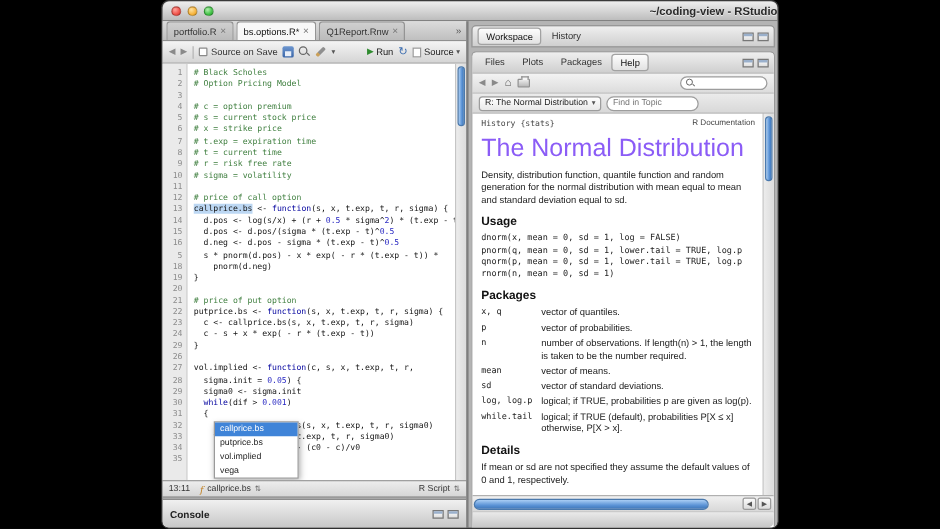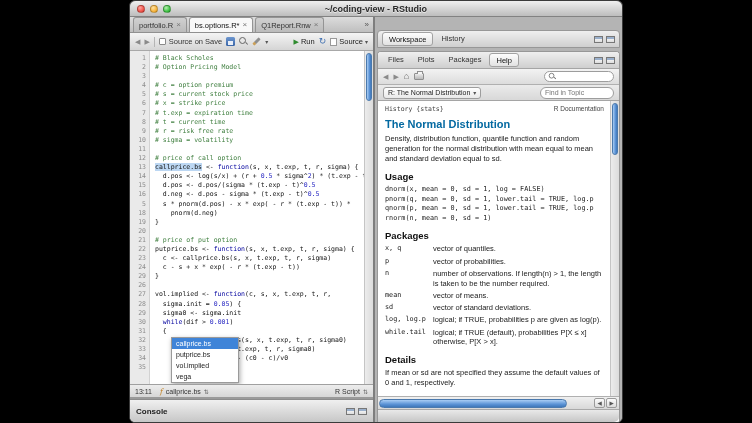--- a/index.html
+++ b/index.html
@@ -6,21 +6,21 @@
   html,body{width:752px;height:423px;background:#000;overflow:hidden;font-family:"Liberation Sans",sans-serif;}
   .stage{position:relative;width:752px;height:423px;background:#000;}
   .window{position:absolute;left:129px;top:0;width:494px;height:423px;background:#b4b4b4;border-radius:6px;overflow:hidden;border:1px solid #3a3a3a;box-shadow:0 8px 30px rgba(0,0,0,.9);}
   
   .titlebar{position:absolute;left:0;top:0;right:0;height:16px;background:linear-gradient(#efefef,#bdbdbd);border-bottom:1px solid #828282;border-radius:6px 6px 0 0;}
   .lights{position:absolute;left:7px;top:4px;display:flex;gap:5px;}
   .light{width:8px;height:8px;border-radius:50%;display:inline-block;border:1px solid rgba(0,0,0,.25);}
   .light.red{background:radial-gradient(circle at 35% 30%,#ffa59e,#f05148 65%,#c93c34);}
   .light.yellow{background:radial-gradient(circle at 35% 30%,#ffe2a0,#f7b33b 65%,#d99a23);}
   .light.green{background:radial-gradient(circle at 35% 30%,#b6efb0,#3fc244 65%,#2b9a31);}
-  .title{position:absolute;left:0;right:0;top:3px;text-align:center;font-size:9px;font-weight:bold;color:#2a2a2a;text-shadow:0 1px 0 rgba(255,255,255,.6);}
+  .title{position:absolute;left:0;right:0;top:3px;text-align:right;font-size:9px;font-weight:bold;color:#2a2a2a;text-shadow:0 1px 0 rgba(255,255,255,.6);}
   
   .left-pane{position:absolute;left:0;top:16px;width:243px;bottom:0;background:#d8d8d8;}
   .tabstrip{position:absolute;top:0;left:0;right:0;height:16px;background:linear-gradient(#dcdcdc,#bfbfbf);border-bottom:1px solid #909090;display:flex;align-items:flex-end;padding-left:3px;}
   .tabs{display:flex;height:15px;}
   .stab{display:flex;align-items:center;gap:3px;padding:0 5px;font-size:7.5px;color:#333;background:linear-gradient(#d0d0d0,#bbb);border:1px solid #949494;border-bottom:none;border-radius:3px 3px 0 0;margin-right:2px;height:15px;white-space:nowrap;}
   .stab.active{background:#f8f8f8;color:#111;}
   .stab .x{color:#777;font-size:8px;line-height:1;}
   .overflow{margin-left:auto;margin-right:4px;font-size:8px;color:#555;align-self:center;}
   .src-toolbar{position:absolute;top:16px;left:0;right:0;height:18px;background:linear-gradient(#f4f4f4,#d5d5d5);border-bottom:1px solid #a8a8a8;display:flex;align-items:center;gap:4px;padding:0 5px;font-size:7.5px;color:#333;}
   .tbtn{color:#8a8a8a;font-size:7px;line-height:1;}
@@ -59,41 +59,41 @@
   .scope-widget,.doctype{display:flex;gap:3px;align-items:center;}
   .fnicon{color:#c07f1f;font-style:italic;font-family:"DejaVu Serif",serif;font-size:7.5px;}
   .ud{font-size:6px;color:#666;}
   .hsplit{position:absolute;left:0;right:0;bottom:23px;height:2px;background:#9a9a9a;}
   .consolebar{position:absolute;left:0;right:0;bottom:0;height:23px;background:linear-gradient(#f0f0f0,#c7c7c7);border-top:1px solid #8c8c8c;border-radius:0 0 0 6px;display:flex;align-items:center;padding:0 6px;font-size:8px;font-weight:bold;color:#222;}
   .pane-icons{margin-left:auto;display:flex;gap:3px;}
   .picon{width:9px;height:7px;border:1px solid #777;background:linear-gradient(#fff,#ddd);position:relative;display:inline-block;}
   .picon::after{content:"";position:absolute;left:0;right:0;top:0;height:2px;background:#9ab0cc;}
   
   .vsplit{position:absolute;left:243px;top:16px;width:2px;bottom:0;background:#7e7e7e;}
-  .right-pane{position:absolute;left:245px;top:16px;right:0;bottom:0;background:#b4b4b4;margin-top:10px;}
+  .right-pane{position:absolute;left:245px;top:16px;right:0;bottom:0;background:#b4b4b4;}
   .ws-header{position:absolute;top:3px;left:2px;right:2px;height:18px;background:linear-gradient(#efefef,#cfcfcf);border:1px solid #979797;border-radius:4px 4px 0 0;display:flex;align-items:center;padding:0 4px;gap:2px;}
   .ptab{font-size:7.5px;color:#333;padding:1.5px 6px;border-radius:3px;white-space:nowrap;}
   .ptab.active{background:linear-gradient(#fdfdfd,#e2e2e2);border:1px solid #a2a2a2;color:#111;}
   .fpp{position:absolute;top:24px;left:2px;right:2px;bottom:0;border:1px solid #979797;border-bottom:none;border-radius:4px 4px 0 0;background:#fff;overflow:hidden;}
   .fpp-tabs{position:absolute;top:0;left:0;right:0;height:17px;background:linear-gradient(#efefef,#cfcfcf);border-bottom:1px solid #a5a5a5;display:flex;align-items:center;padding:0 4px;gap:2px;}
   .help-toolbar{position:absolute;top:17px;left:0;right:0;height:16px;background:linear-gradient(#f3f3f3,#dcdcdc);border-bottom:1px solid #b0b0b0;display:flex;align-items:center;gap:5px;padding:0 5px;}
   .home{font-size:9px;color:#555;line-height:1;}
   .printer{width:10px;height:7px;background:linear-gradient(#e9e9e9,#b9b9b9);border:1px solid #8f8f8f;border-radius:1px;position:relative;display:inline-block;}
   .printer::before{content:"";position:absolute;left:2px;top:-3px;width:4px;height:2px;background:#f5f5f5;border:1px solid #8f8f8f;border-bottom:none;}
   .searchbox{margin-left:auto;width:70px;height:11px;border:1px solid #9d9d9d;border-radius:6px;background:#fff;display:flex;align-items:center;padding:0 3px;gap:2px;}
   .searchbox .mag{transform:scale(.8);}
   .searchbox input,.findbox input{border:none;outline:none;width:100%;font-size:7px;background:transparent;color:#333;font-family:"Liberation Sans",sans-serif;}
-  .topic-row{position:absolute;top:33px;left:0;right:0;height:16px;background:linear-gradient(#ebebeb,#d8d8d8);border-bottom:1px solid #a5a5a5;display:flex;align-items:center;gap:4px;padding:0 5px;justify-content:space-between;}
+  .topic-row{position:absolute;top:33px;left:0;right:0;height:16px;background:linear-gradient(#ebebeb,#d8d8d8);border-bottom:1px solid #a5a5a5;display:flex;align-items:center;gap:4px;padding:0 5px;}
   .topic-dd{height:12px;background:linear-gradient(#fff,#e9e9e9);border:1px solid #9d9d9d;border-radius:3px;display:flex;align-items:center;gap:3px;padding:0 4px;font-size:7px;color:#222;white-space:nowrap;}
   .findbox{width:74px;height:12px;border:1px solid #9d9d9d;border-radius:6px;background:#fff;display:flex;align-items:center;padding:0 4px;}
   
   .help-content{position:absolute;top:49px;left:0;right:9px;bottom:26px;background:#fff;overflow:hidden;padding:4px 6px 0 7px;}
   .doc-head{display:flex;justify-content:space-between;font-size:6.5px;color:#444;}
   .doc-head .pkg{font-family:"DejaVu Sans Mono",monospace;}
-  .doc-title{font-size:11px;font-weight:bold;color:#0369a1;margin:5px 0 4px;}
+  .doc-title{font-size:20px;font-weight:normal;color:#8b5cf6;margin:5px 0 4px;}
   .sec-h{font-size:9.5px;font-weight:bold;margin:7px 0 3px;color:#111;}
   .para{font-size:7.5px;line-height:1.35;color:#222;}
   .usage{font-family:"DejaVu Sans Mono",monospace;font-size:6.8px;line-height:1.4;color:#222;white-space:pre;overflow:hidden;}
   .args{display:flex;flex-direction:column;gap:2.5px;margin-top:2px;}
   .arow{display:flex;gap:6px;}
   .aname{width:42px;flex:none;font-family:"DejaVu Sans Mono",monospace;font-size:6.8px;color:#222;}
   .adesc{font-size:7.5px;line-height:1.3;color:#222;}
   .help-vscroll{position:absolute;right:0;top:49px;bottom:26px;width:9px;background:linear-gradient(90deg,#ececec,#dcdcdc);border-left:1px solid #c5c5c5;}
   .help-hscroll{position:absolute;left:0;right:0;bottom:13px;height:13px;background:linear-gradient(#f0f0f0,#d8d8d8);border-top:1px solid #b0b0b0;}
   .hthumb{position:absolute;left:1px;top:1.5px;height:9px;width:188px;border-radius:5px;background:linear-gradient(#a9cdf4,#5b93d6 60%,#3f77b9);border:1px solid #4a79ad;}

